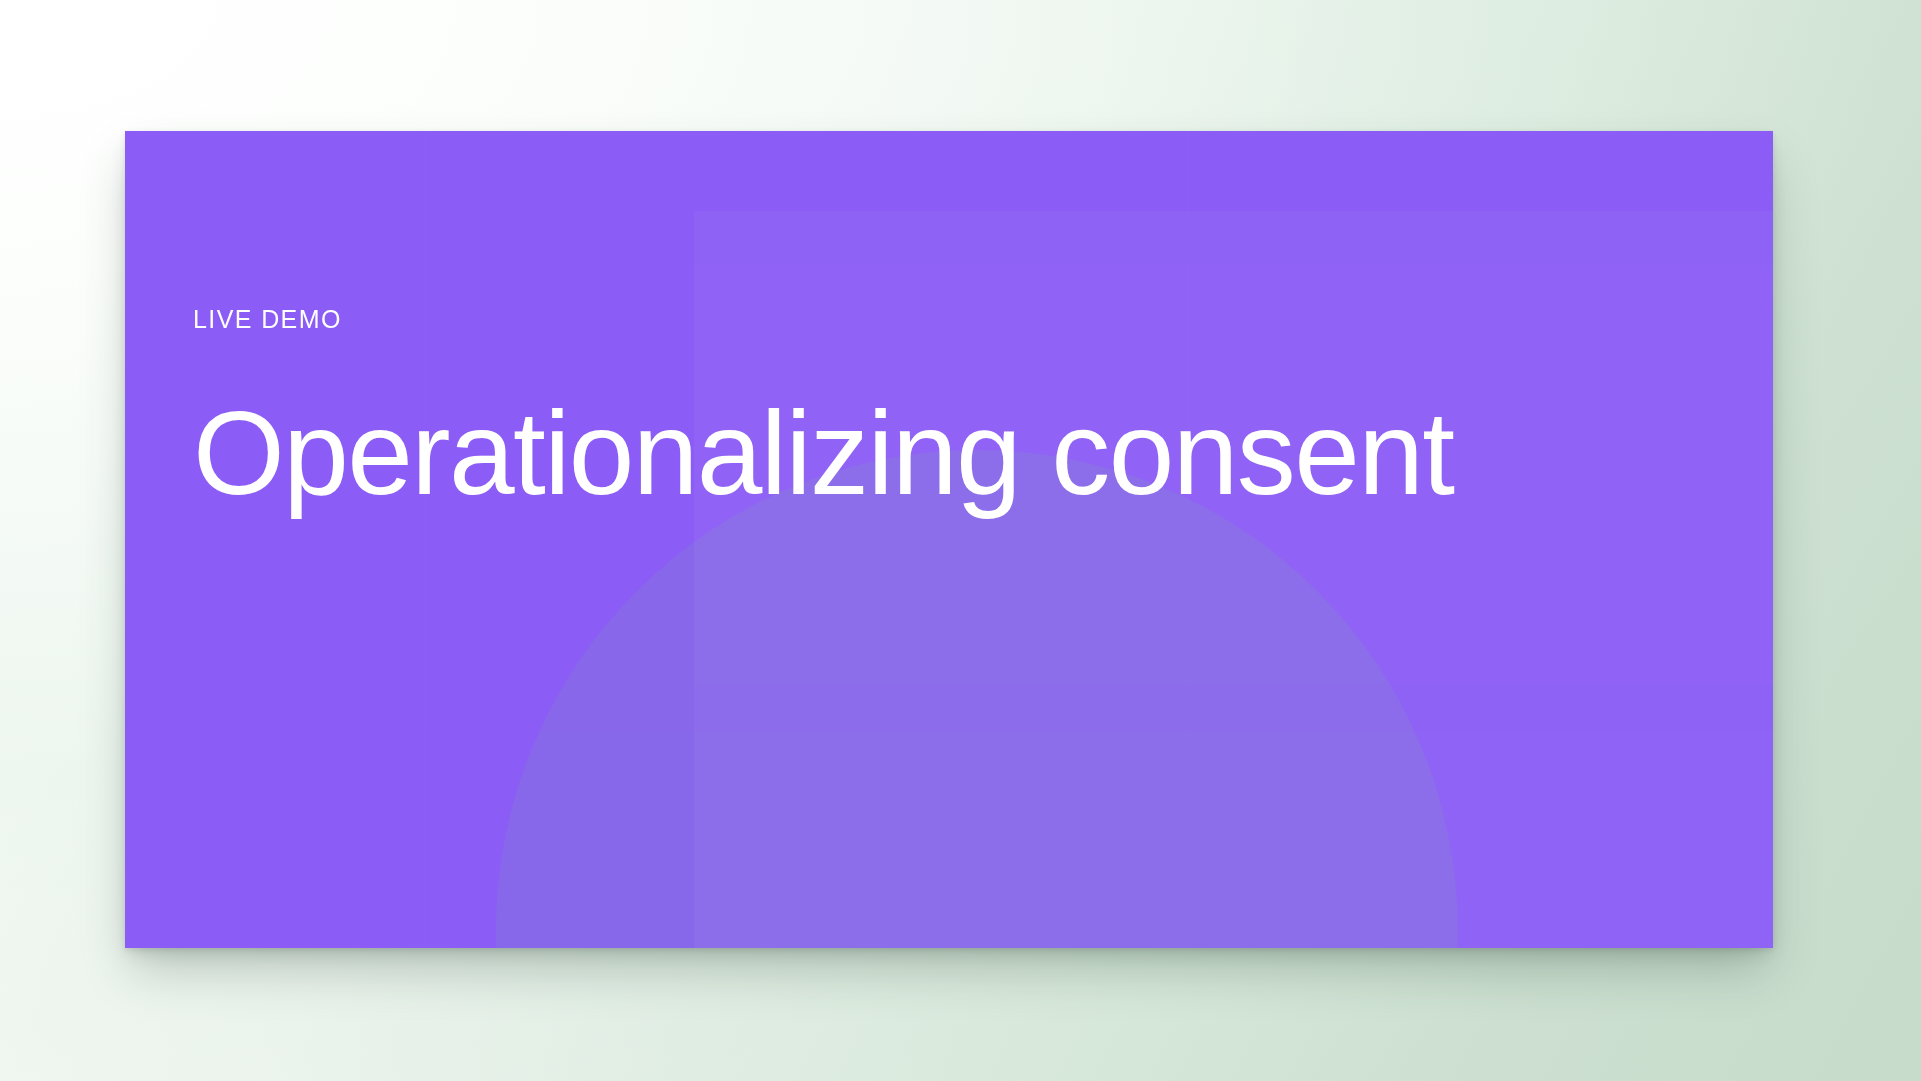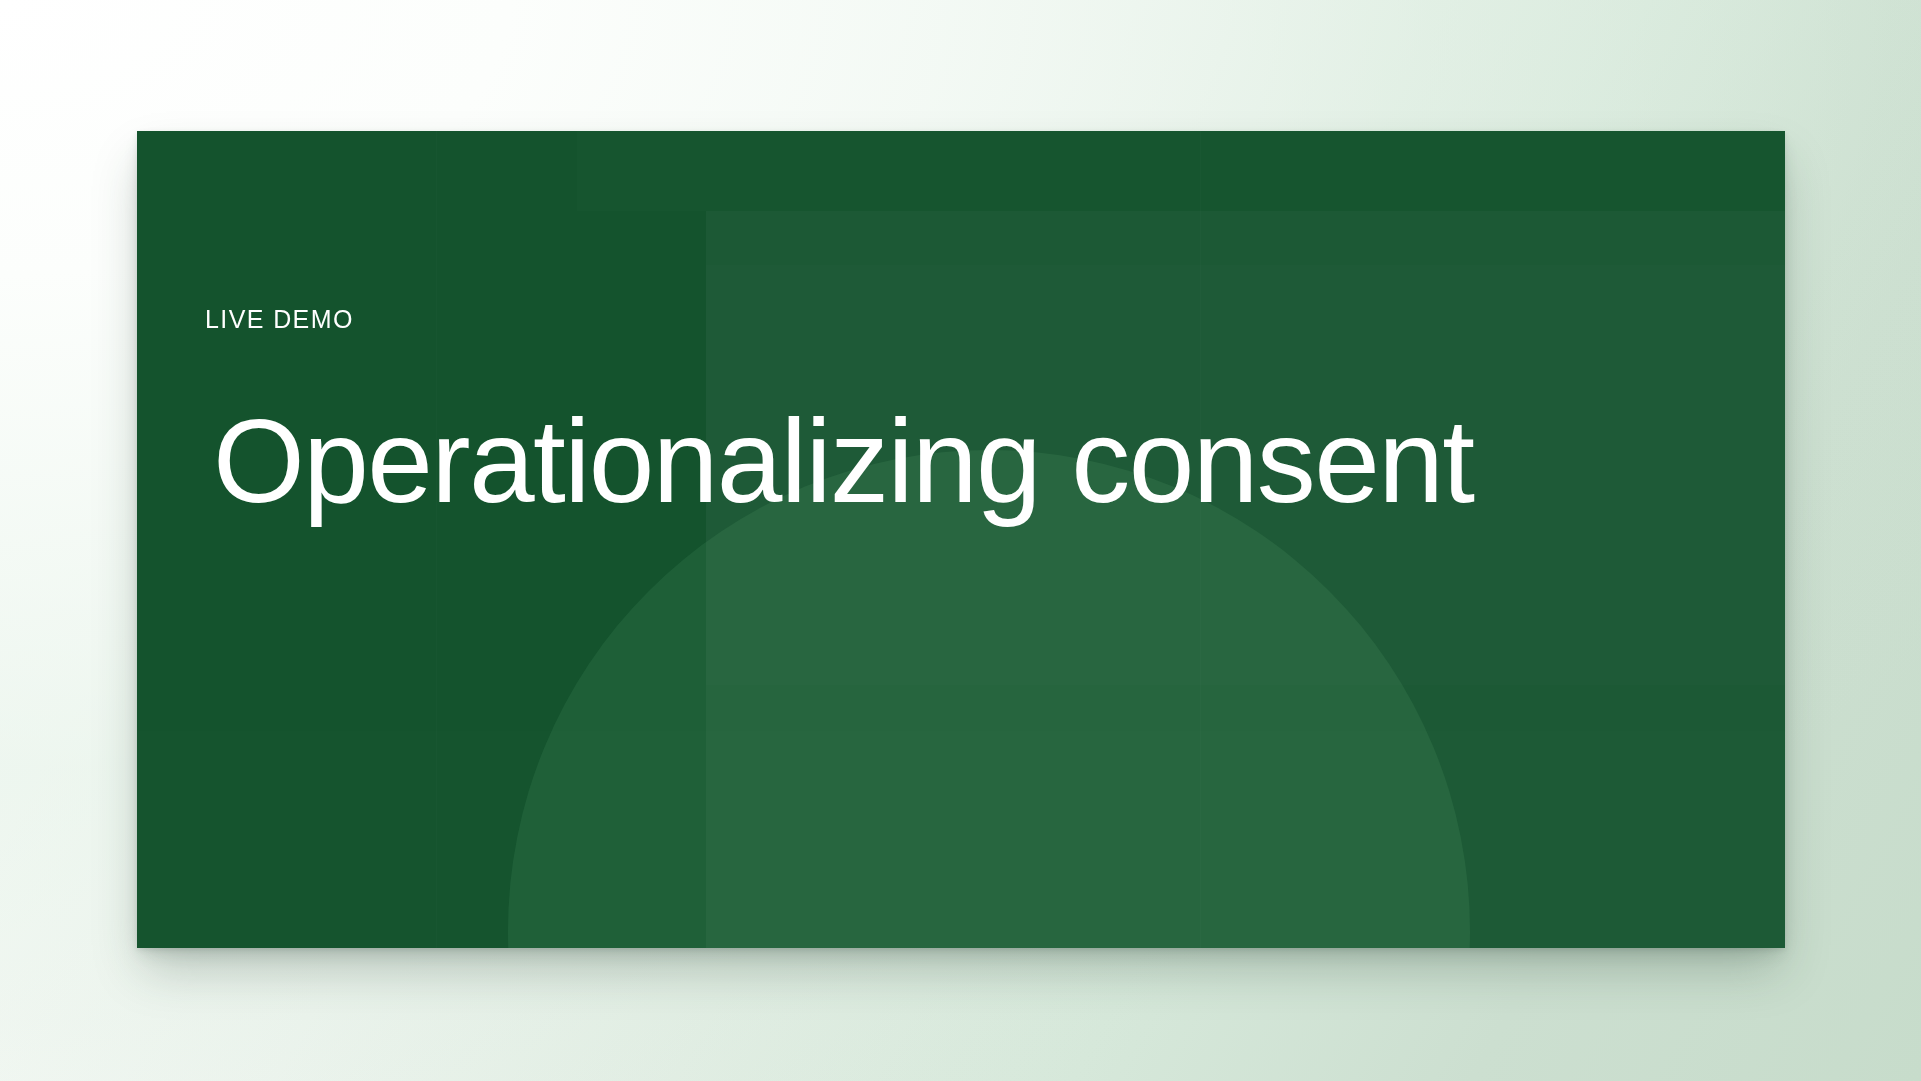--- a/index.html
+++ b/index.html
@@ -39,26 +39,26 @@
         #eef5ef 34%,
         #e2eee4 50%,
         #d6e8da 66%,
         #ccdfd0 82%,
         #c7dccb 100%);
   }
 
   
   #hero-card {
     position: absolute;
-    left: 137px;
+    left: 125px;
     top: 131px;
     width: 1648px;
     height: 817px;
     overflow: hidden;
-    background: #14532d;
+    background: #8b5cf6;
     box-shadow:
       0 26px 46px -6px rgba(35, 62, 47, 0.26),
       0 8px 16px -4px rgba(35, 62, 47, 0.16),
       0 2px 5px rgba(35, 62, 47, 0.10);
   }
 
   
   .deco {
     position: absolute;
     pointer-events: none;
@@ -146,21 +146,21 @@
     font-size: 25px;
     font-weight: 400;
     letter-spacing: 1.4px;
     line-height: 1;
     white-space: nowrap;
   }
   #hero-title {
     position: absolute;
     top: 252px;
     left: 0;
-    margin: 8px;
+    margin: 0;
     color: #ffffff;
     font-size: 118px;
     font-weight: 300;
     line-height: 140px;
     letter-spacing: -1.6px;
     max-width: 1400px;
   }
   #hero-title .line {
     display: block;
     white-space: nowrap;

